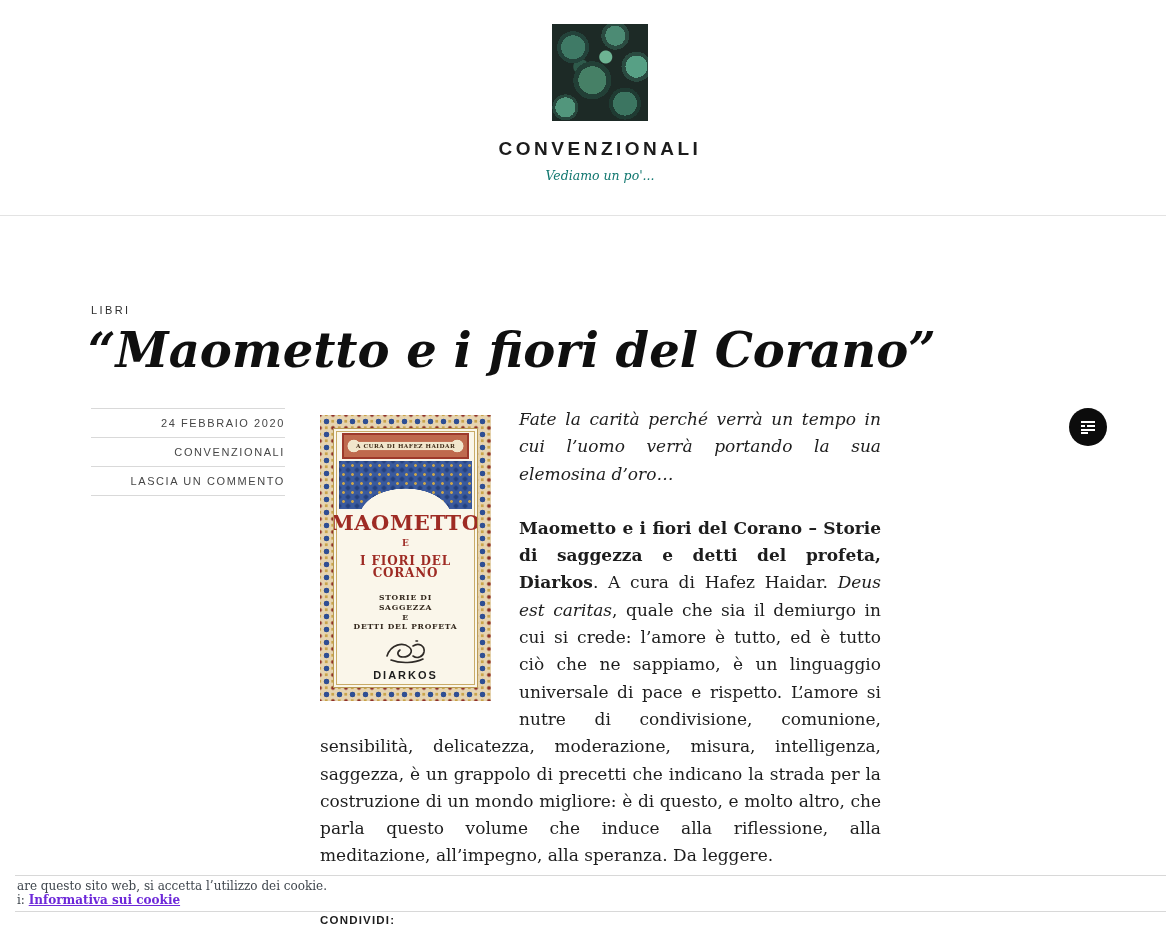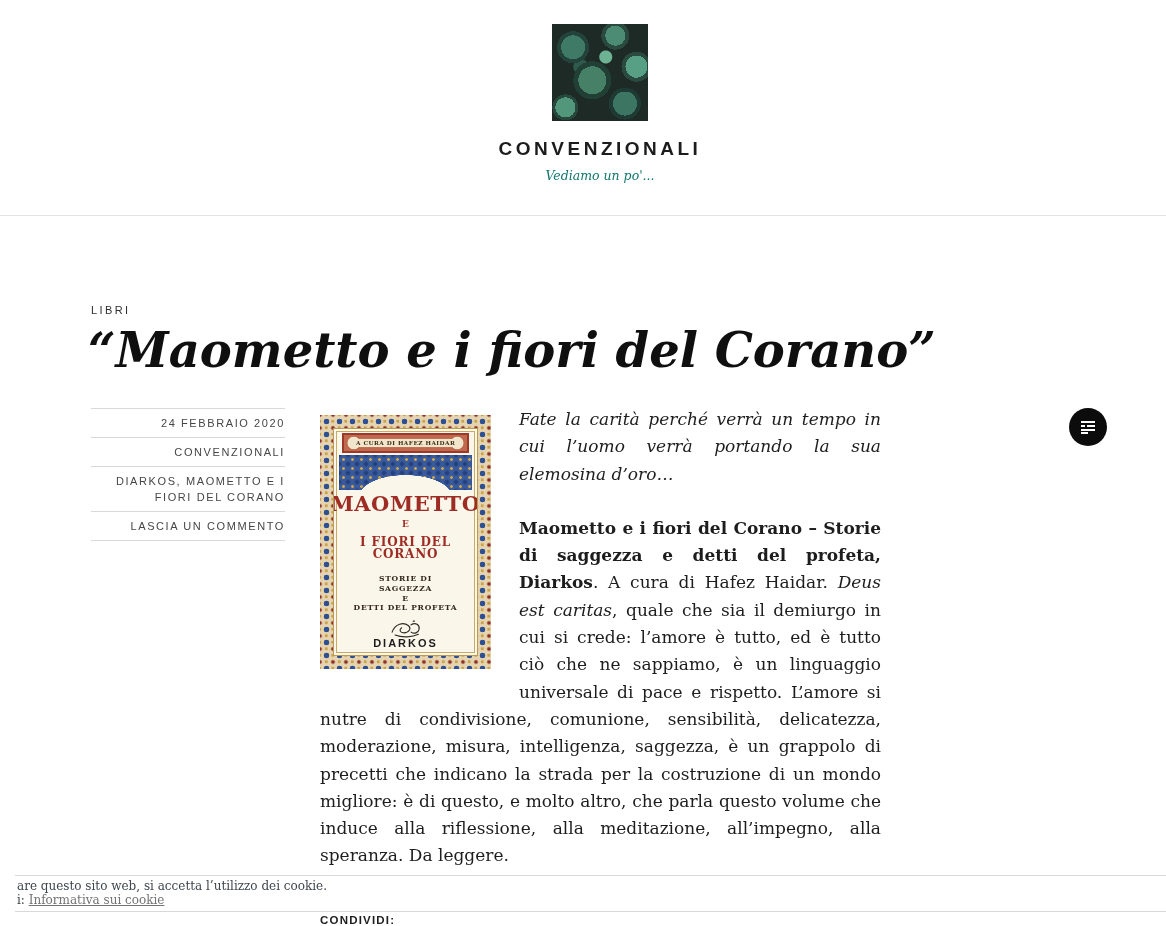--- a/index.html
+++ b/index.html
@@ -38,21 +38,21 @@
 
   
   .article{position:absolute;left:320px;top:406px;width:561px;
     font:17px/27.3px "DejaVu Serif",serif;color:#1d1d1d;text-align:justify;}
   .byline{margin:0 0 26px;text-align:left;}
   .lead{font-style:italic;margin:0 0 27px;}
   .bodyp{margin:0;}
   .seg-b{font-weight:700}.seg-i{font-style:italic}.seg-bi{font-weight:700;}
 
   
-  .cover{float:left;width:171px;height:254px;margin:9px 28px 12px 0;position:relative;}
+  .cover{float:left;width:171px;height:286px;margin:9px 28px 12px 0;position:relative;}
   .cover-frame{position:absolute;inset:0;background-color:#e6d4b0;
     background-image:
       radial-gradient(circle, #2f4f93 2.6px, rgba(0,0,0,0) 3.1px),
       radial-gradient(circle, #8d2f2b 1.7px, rgba(0,0,0,0) 2.2px),
       radial-gradient(circle, #c9a44a 1.3px, rgba(0,0,0,0) 1.7px);
     background-size:13px 13px,13px 13px,6.5px 6.5px;
     background-position:0 0,6.5px 6.5px,3px 3px;}
   .cover-inner{position:absolute;inset:13px;background:#faf6ea;border:1px solid #b99b55;
     box-shadow:inset 0 0 0 2px #faf6ea, inset 0 0 0 3px #c8ab67;
     display:flex;flex-direction:column;align-items:center;text-align:center;overflow:hidden;}
@@ -94,41 +94,40 @@
     background-position:0 0,0 4px,6px 4px,0 8px,0 11px;}
 
   
   .share-label{position:absolute;left:320px;top:915px;
     font:700 11.5px/1 "Liberation Sans",sans-serif;letter-spacing:1.2px;color:#1d1d1d;}
 
   
   .cookie-banner{position:absolute;left:0;top:875px;width:1166px;height:37px;box-sizing:border-box;
     background:#fff;border-top:1px solid #d8d8d8;border-bottom:1px solid #d8d8d8;
     padding:3px 0 0 2px;font:12px/14px "DejaVu Serif",serif;color:#3f464d;z-index:5;margin-left:15px;}
-  .cookie-link{text-decoration:underline;color:#737373;cursor:pointer;}
+  .cookie-link{text-decoration:underline;color:#6d28d9;cursor:pointer;font-weight:bold;}
 </style>
 </head>
 <body>
 
 <div class="page">
 
   <header>
     <div class="logo"></div>
     <div class="site-title">CONVENZIONALI</div>
     <div class="site-tagline">Vediamo un po'...</div>
     <div class="header-rule"></div>
   </header>
 
   <div class="category">LIBRI</div>
   <h1 class="post-title">“Maometto e i fiori del Corano”</h1>
 
   <aside class="meta">
     <div class="meta-item">24 FEBBRAIO 2020</div>
     <div class="meta-item">CONVENZIONALI</div>
-    <div class="meta-item">DIARKOS, MAOMETTO E I FIORI DEL CORANO</div>
     <div class="meta-item">LASCIA UN COMMENTO</div>
   </aside>
 
   <article class="article">
     <div class="cover">
       <div class="cover-frame"></div>
       <div class="cover-inner">
         <div class="cover-banner">
           <span>A CURA DI HAFEZ HAIDAR</span>
         </div>

